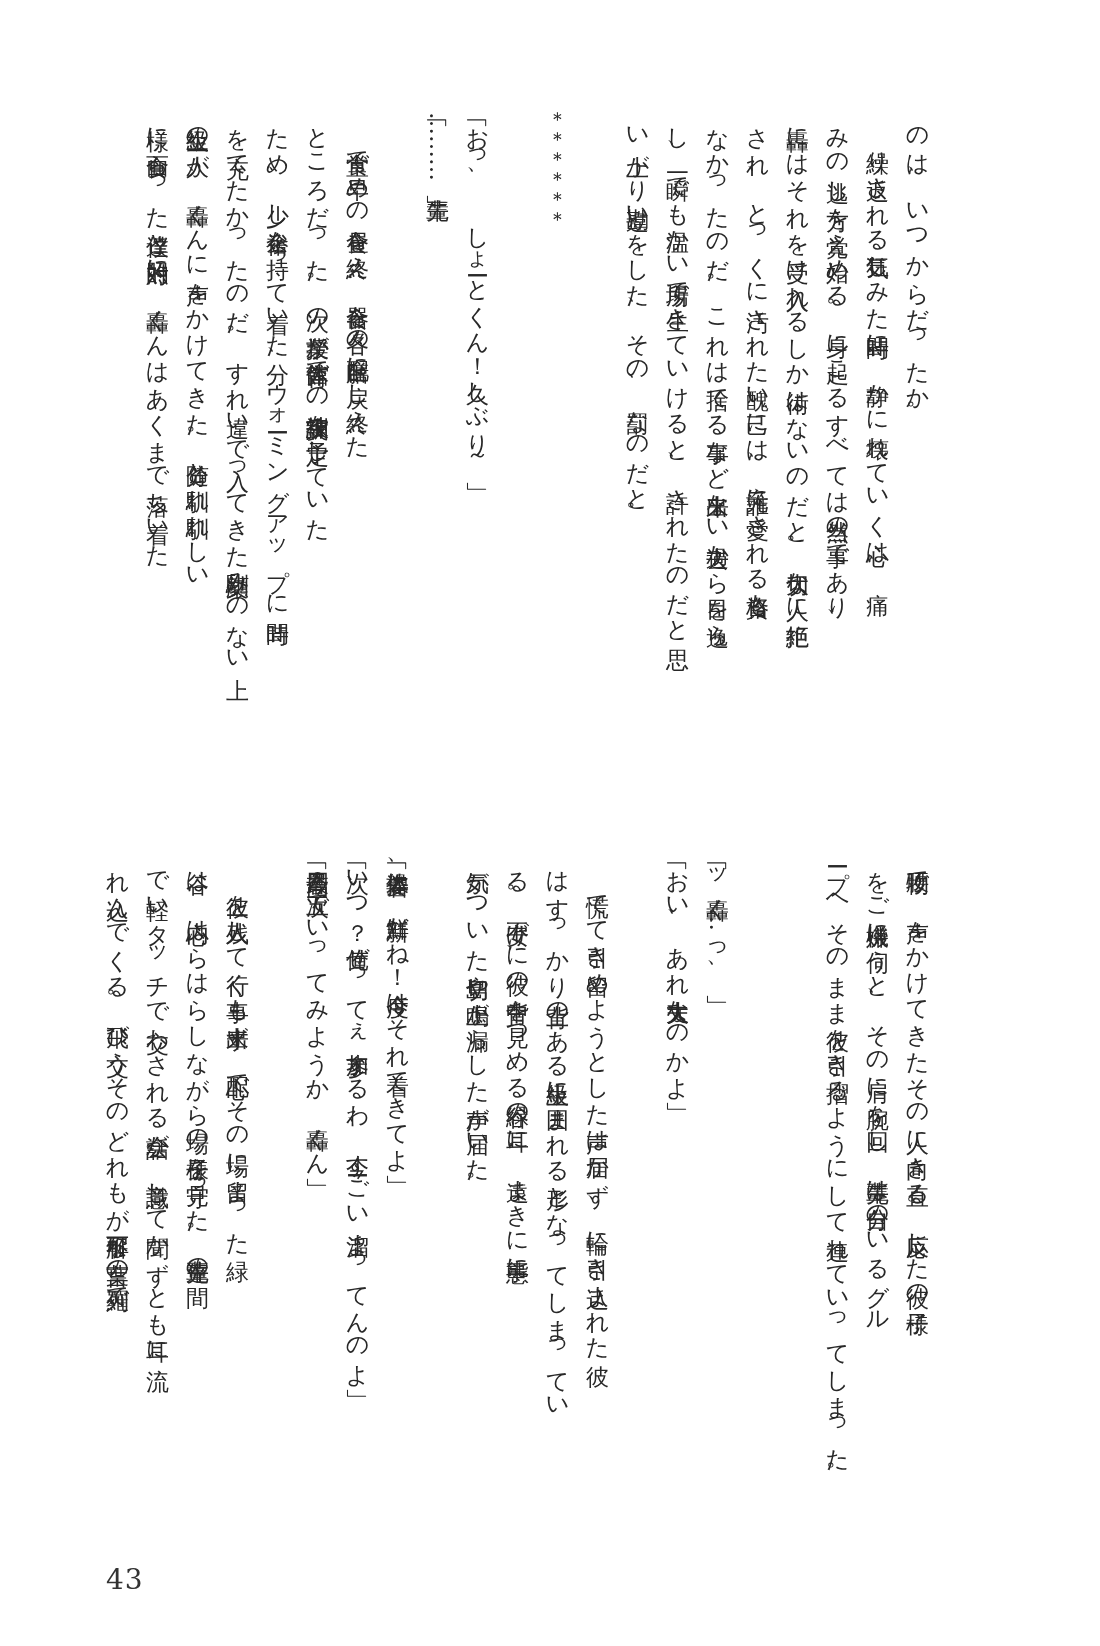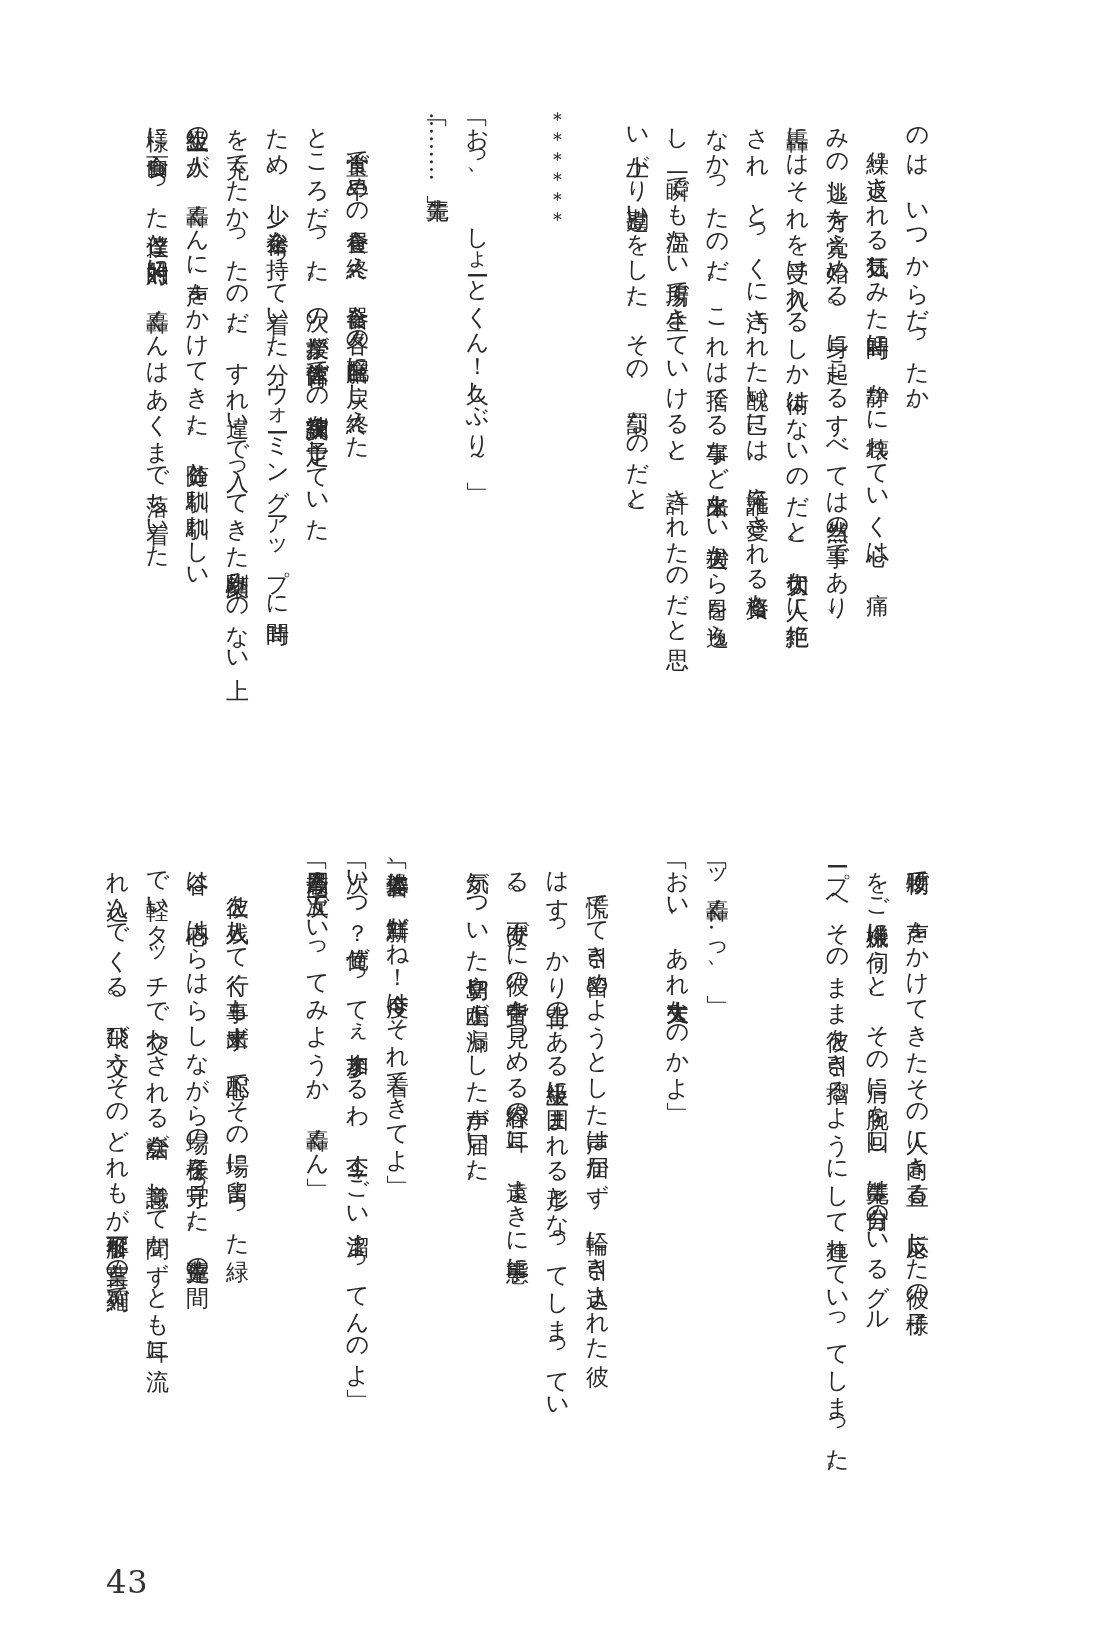--- a/index.html
+++ b/index.html
@@ -35,21 +35,21 @@
     padding: 0;
     white-space: nowrap;
   }
   .vline.indent    { text-indent: 1em; }
   .vline.separator { font-size: 20px; text-indent: -14px; }
   .vline.blank     { }
   .page-number {
     position: absolute;
     left: 106px;
     top: 1563px;
-    font-size: 32px;
+    font-size: 28px;
     font-family: "DejaVu Serif", "Liberation Serif", serif;
     color: #333333;
     letter-spacing: 1px;
   }
 </style>
 </head>
 <body style="background: rgb(255, 255, 255);">
 
 <div class="page" style="color: rgb(40, 40, 40);">
 

